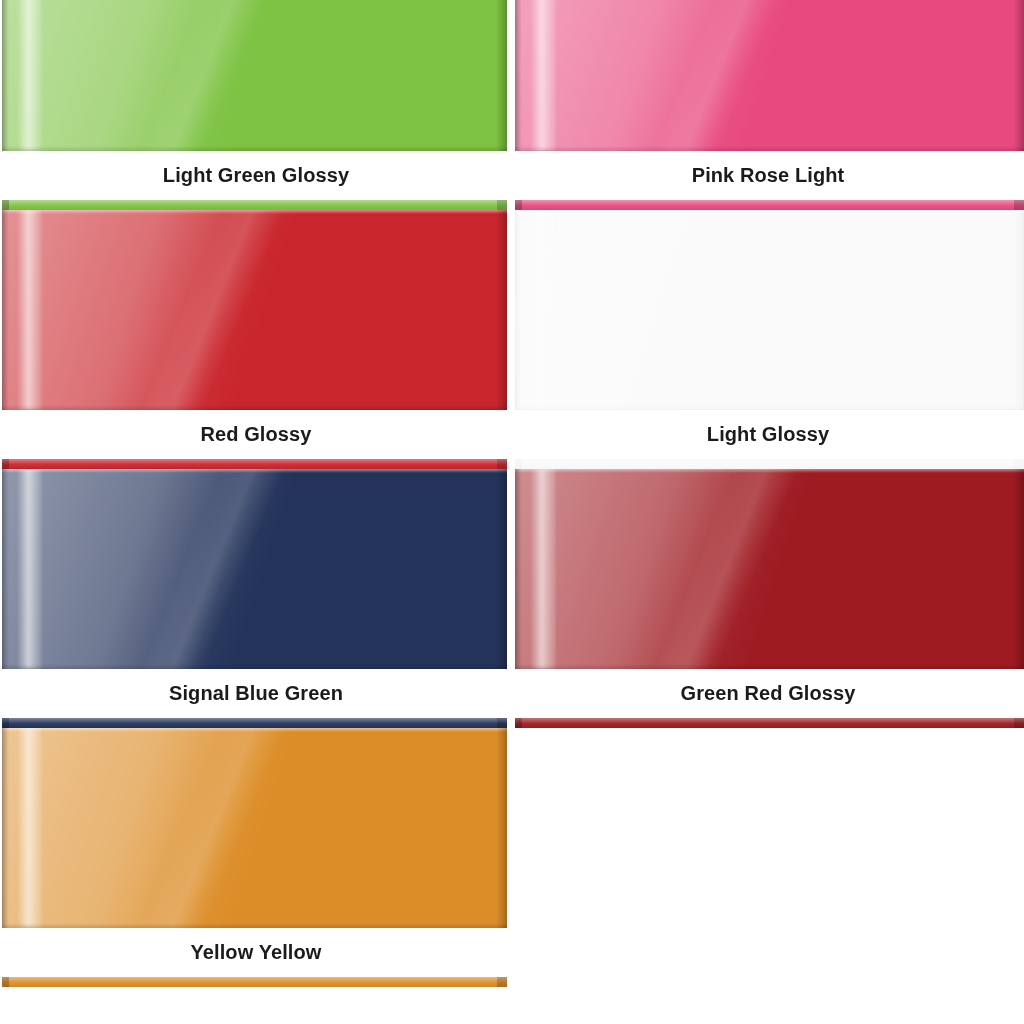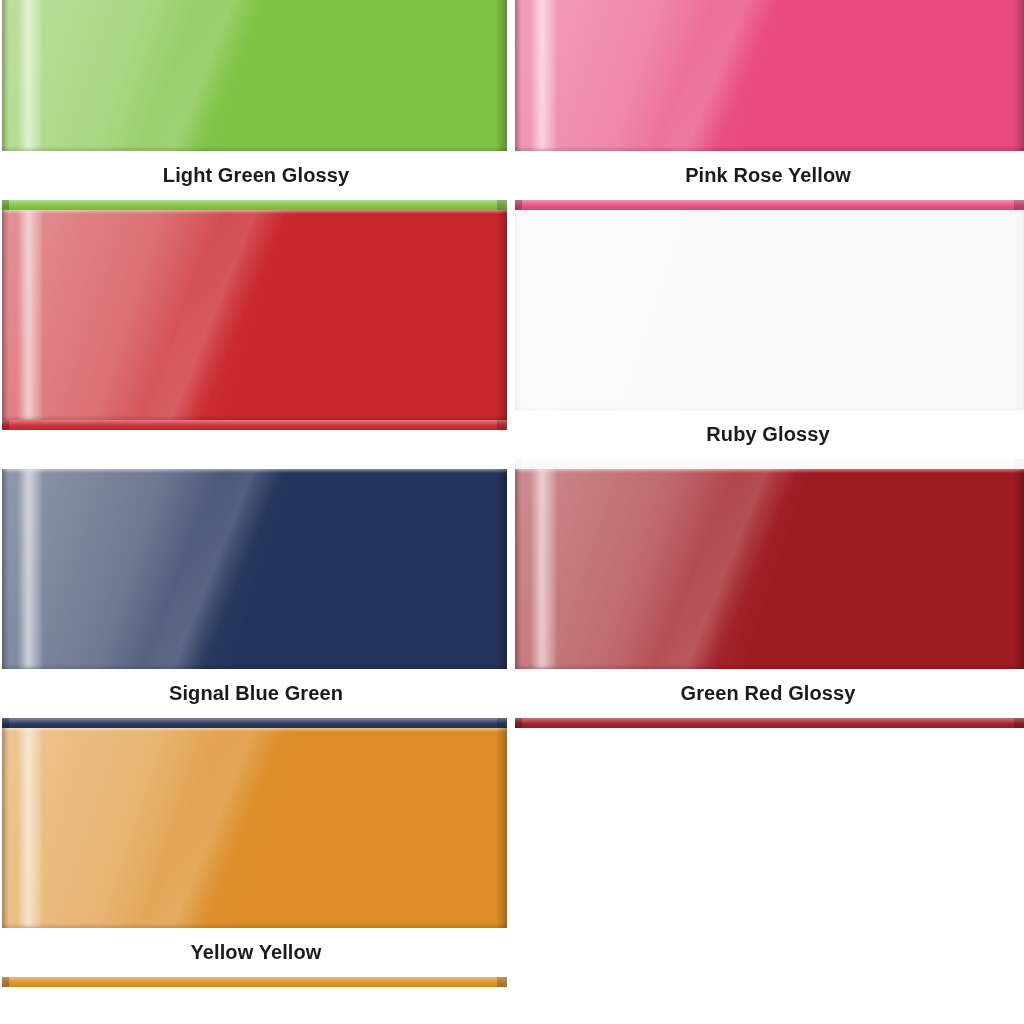--- a/index.html
+++ b/index.html
@@ -228,21 +228,21 @@
           <div class="base" style="background: rgb(232, 73, 126);"></div>
           <div class="gloss-main"></div>
           <div class="gloss-edge"></div>
           <div class="spec"></div>
           <div class="edge-l"></div>
           <div class="edge-r"></div>
           <div class="edge-b"></div>
         </div>
       </div>
       <div class="caption">
-        <span class="caption-text">Pink Rose Yellow</span>
+        <span class="caption-text">Pink Rose Light</span>
       </div>
       <div class="sliver-wrap">
         <div class="sliver">
           <div class="base" style="background: rgb(232, 73, 126);"></div>
           <div class="sheen"></div>
           <div class="edge-l"></div>
           <div class="edge-r"></div>
         </div>
       </div>
     </div>
@@ -251,20 +251,23 @@
         <div class="swatch">
           <div class="base" style="background: rgb(201, 37, 44);"></div>
           <div class="gloss-main"></div>
           <div class="gloss-edge"></div>
           <div class="spec"></div>
           <div class="edge-t"></div>
           <div class="edge-l"></div>
           <div class="edge-r"></div>
           <div class="edge-b"></div>
         </div>
+      </div>
+      <div class="caption">
+        <span class="caption-text">Red Glossy</span>
       </div>
       <div class="sliver-wrap">
         <div class="sliver">
           <div class="base" style="background: rgb(201, 37, 44);"></div>
           <div class="sheen"></div>
           <div class="edge-l"></div>
           <div class="edge-r"></div>
         </div>
       </div>
     </div>
@@ -275,21 +278,21 @@
           <div class="gloss-main"></div>
           <div class="gloss-edge"></div>
           <div class="spec"></div>
           <div class="edge-t"></div>
           <div class="edge-l"></div>
           <div class="edge-r"></div>
           <div class="edge-b"></div>
         </div>
       </div>
       <div class="caption">
-        <span class="caption-text">Ruby Glossy</span>
+        <span class="caption-text">Light Glossy</span>
       </div>
       <div class="sliver-wrap">
         <div class="sliver is-white">
           <div class="base" style="background: rgb(250, 250, 250);"></div>
           <div class="sheen"></div>
           <div class="edge-l"></div>
           <div class="edge-r"></div>
         </div>
       </div>
     </div>

